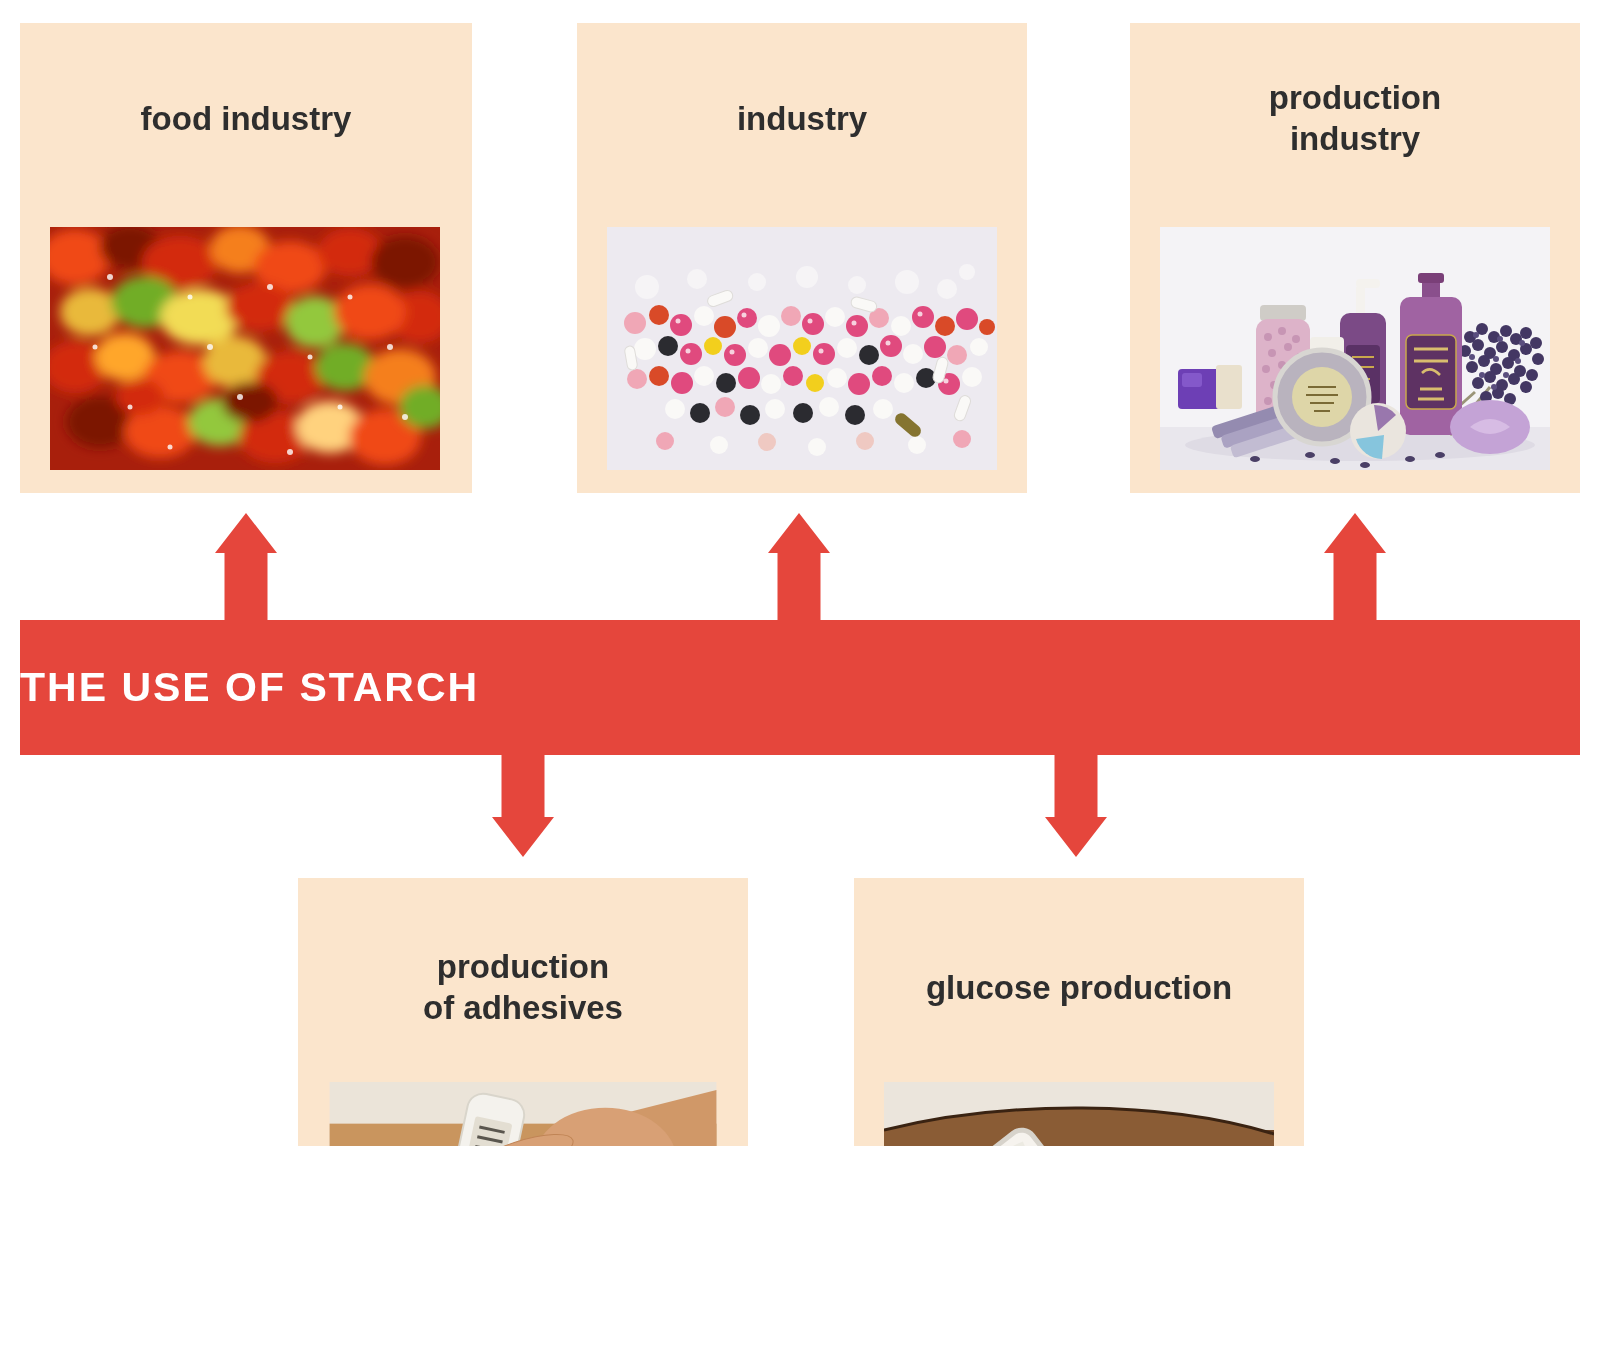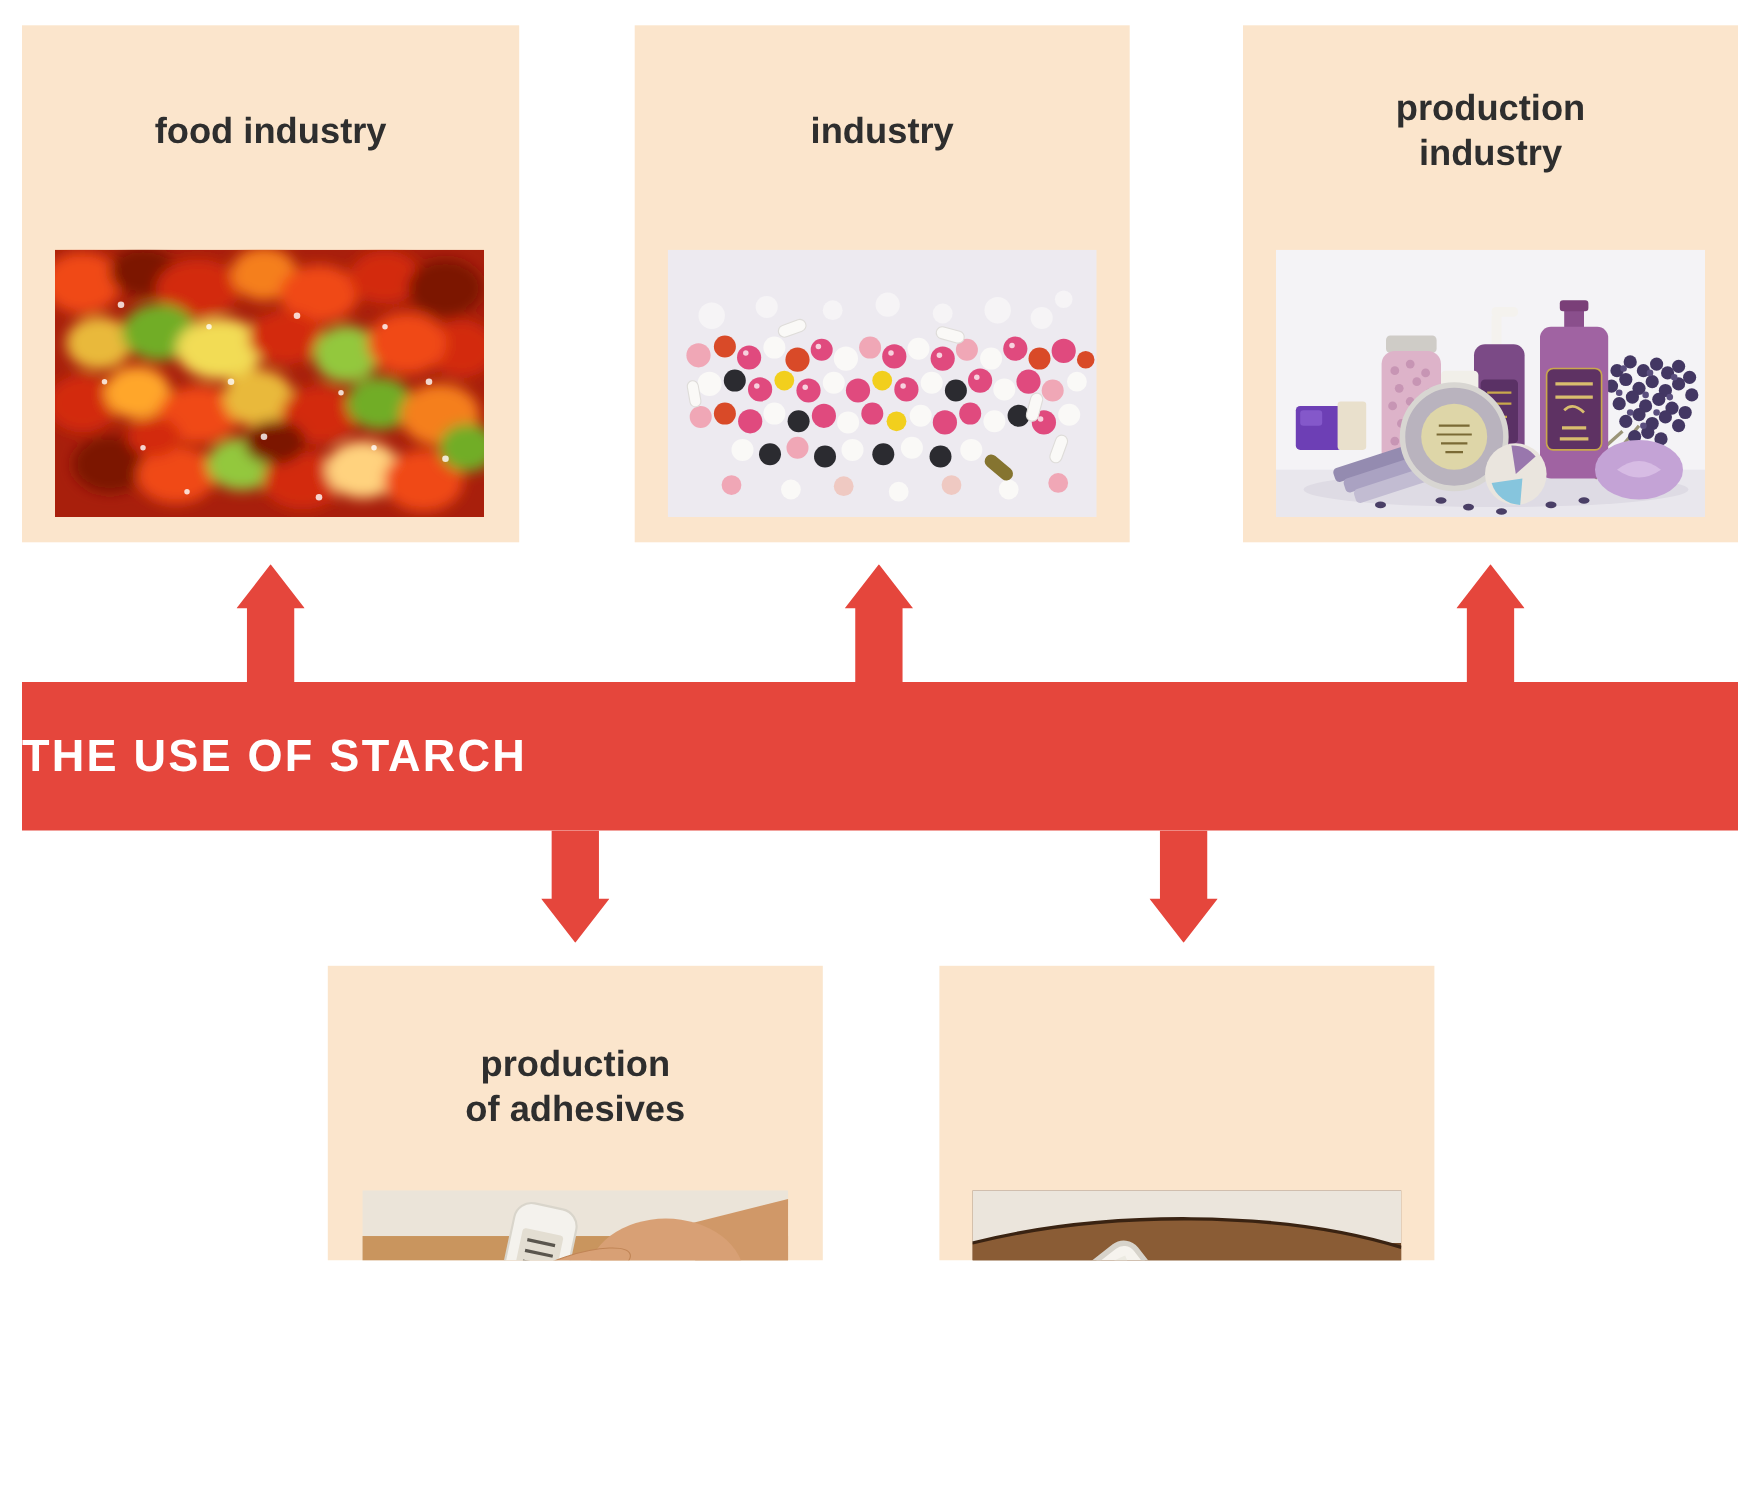--- a/index.html
+++ b/index.html
@@ -391,20 +391,23 @@
       <g>
         <ellipse cx="305" cy="186" rx="48" ry="27" fill="#c68f63"></ellipse>
         <ellipse cx="282" cy="204" rx="12" ry="8" fill="#b77f53"></ellipse>
           <ellipse cx="308" cy="208" rx="12" ry="8" fill="#b77f53"></ellipse>
         <ellipse cx="334" cy="204" rx="12" ry="8" fill="#b77f53"></ellipse>
       </g>
     </svg>
   </section>
 
   <section class="box row-bottom" id="box-glucose">
+    <div class="box-label">
+      <span>glucose production</span>
+    </div>
     <svg class="box-image" viewBox="0 0 390 243" role="img" aria-label="tipped jar spilling white starch powder">
       <rect width="390" height="243" fill="#6e4627"></rect>
       <rect width="390" height="48" fill="#ebe5dc"></rect>
       <path d="M0,48 C120,18 280,18 390,52 L390,100 C260,62 130,62 0,100 Z" fill="#8a5c35"></path>
       <path d="M0,48 C120,18 280,18 390,52" stroke="#3a2312" stroke-width="3" fill="none"></path>
       <g stroke="#7d5233" stroke-width="6" opacity="0.6" fill="none">
         <path d="M0,130 C130,108 260,108 390,134 M0,170 C130,150 260,150 390,176 M0,210 C130,192 260,192 390,214"></path>
       </g>
       <rect y="206" width="390" height="37" fill="#4c2d18"></rect>
       <ellipse cx="190" cy="215" rx="150" ry="16" fill="#3f2513" opacity="0.55"></ellipse>

